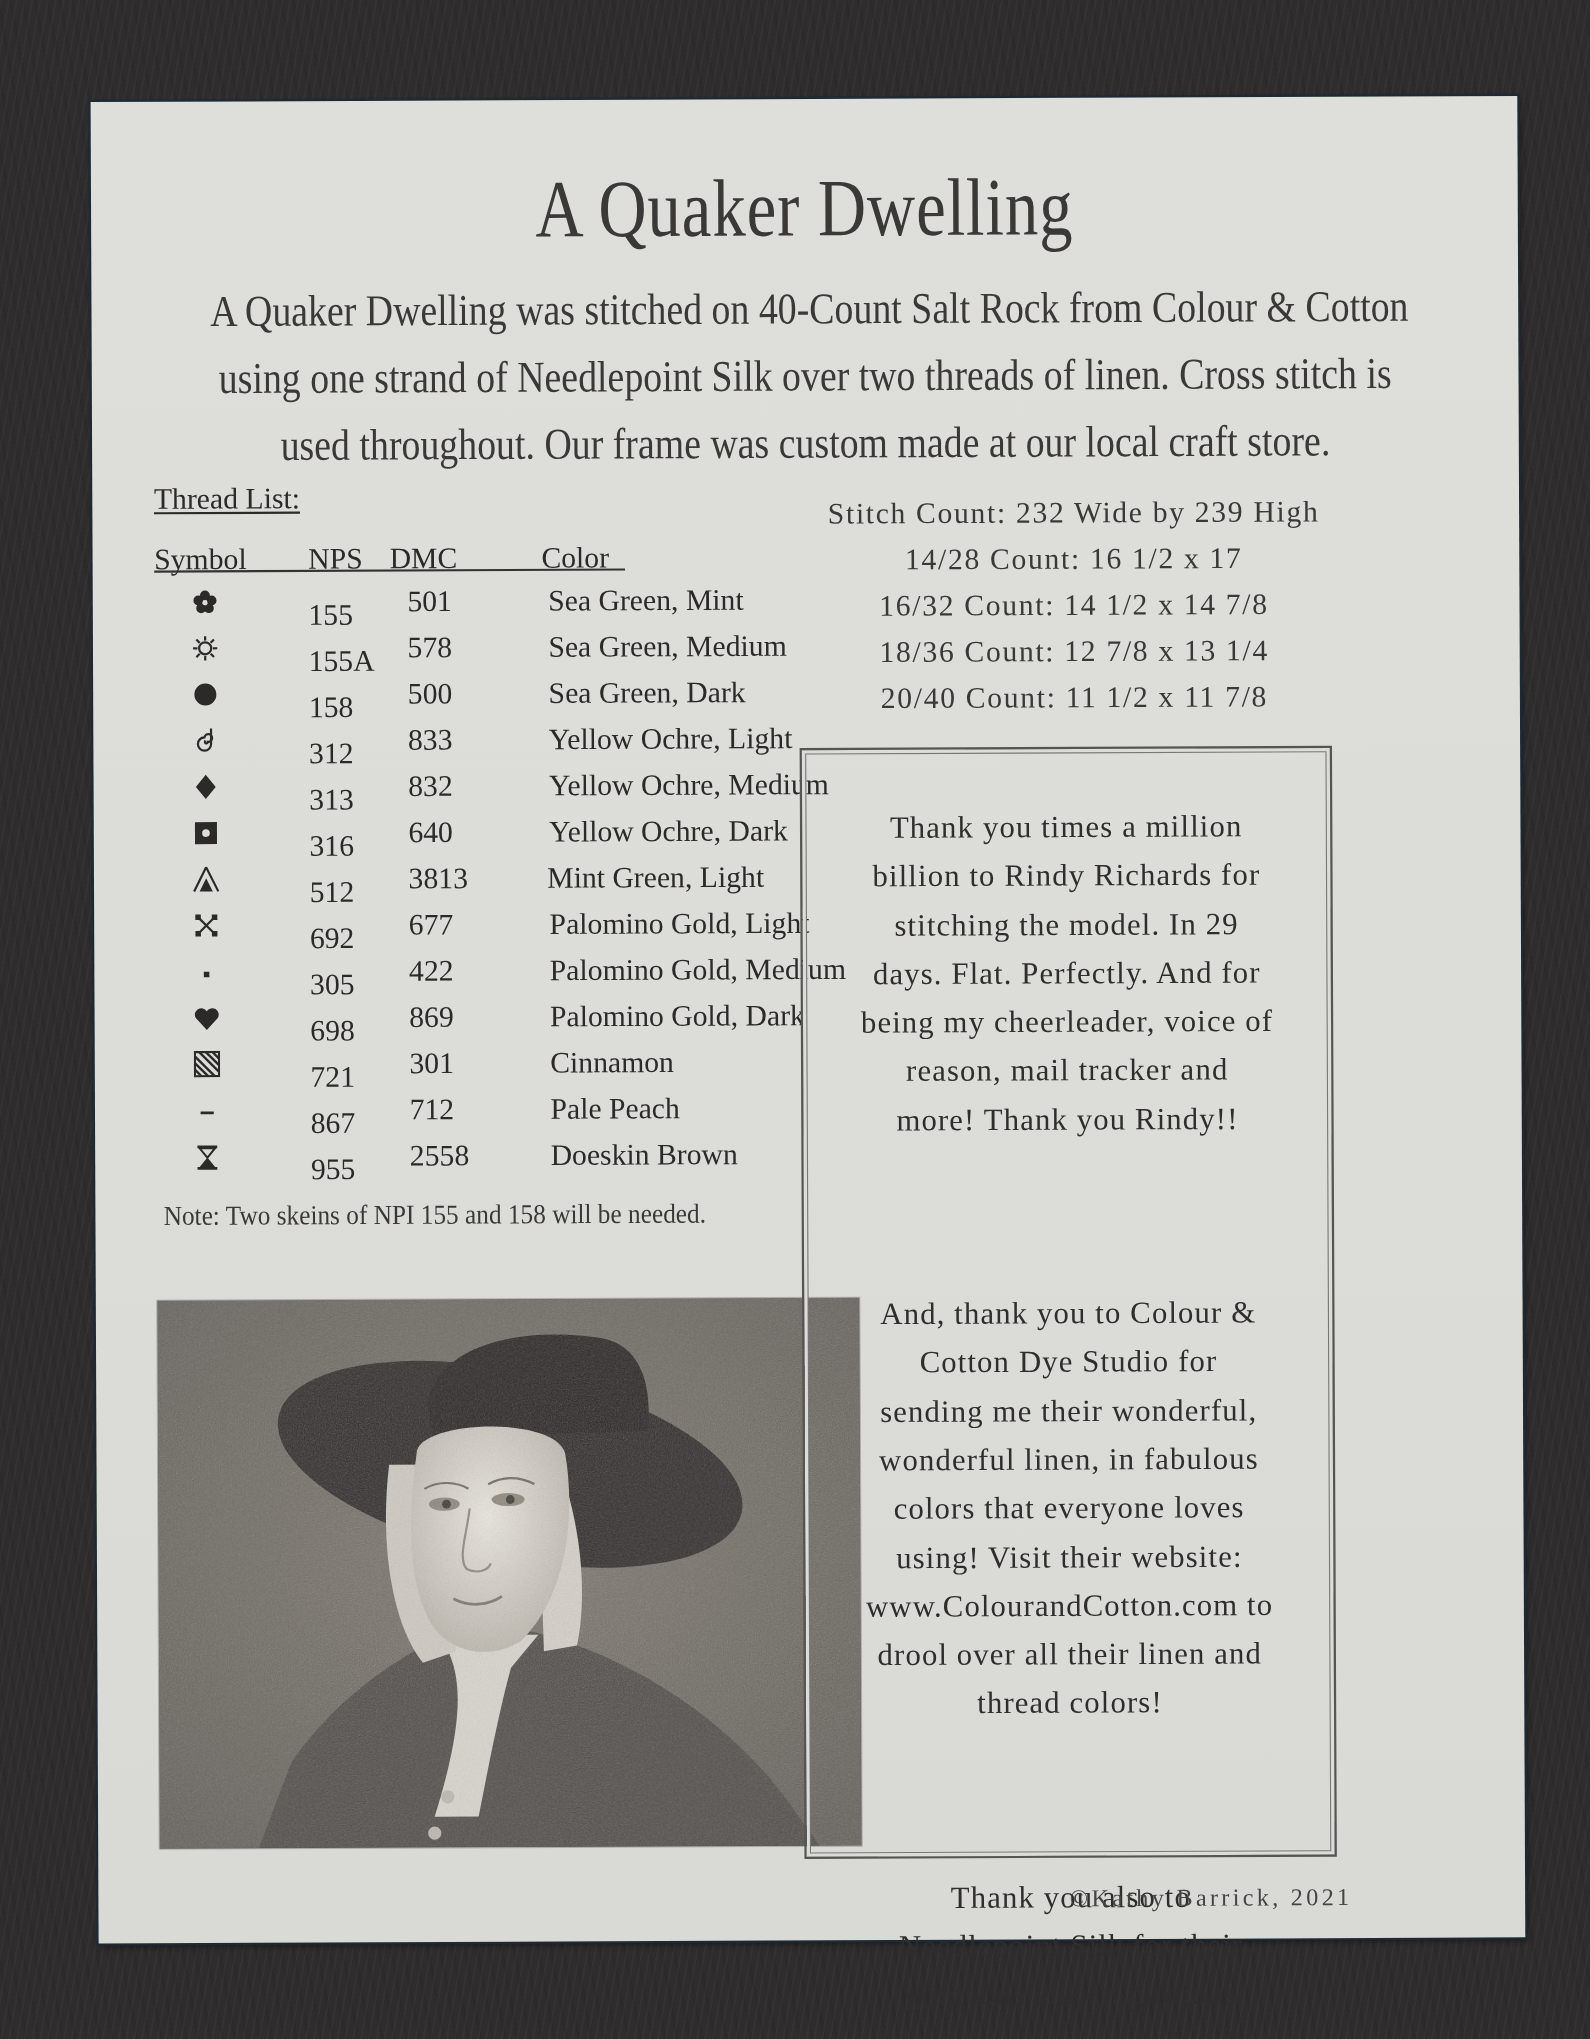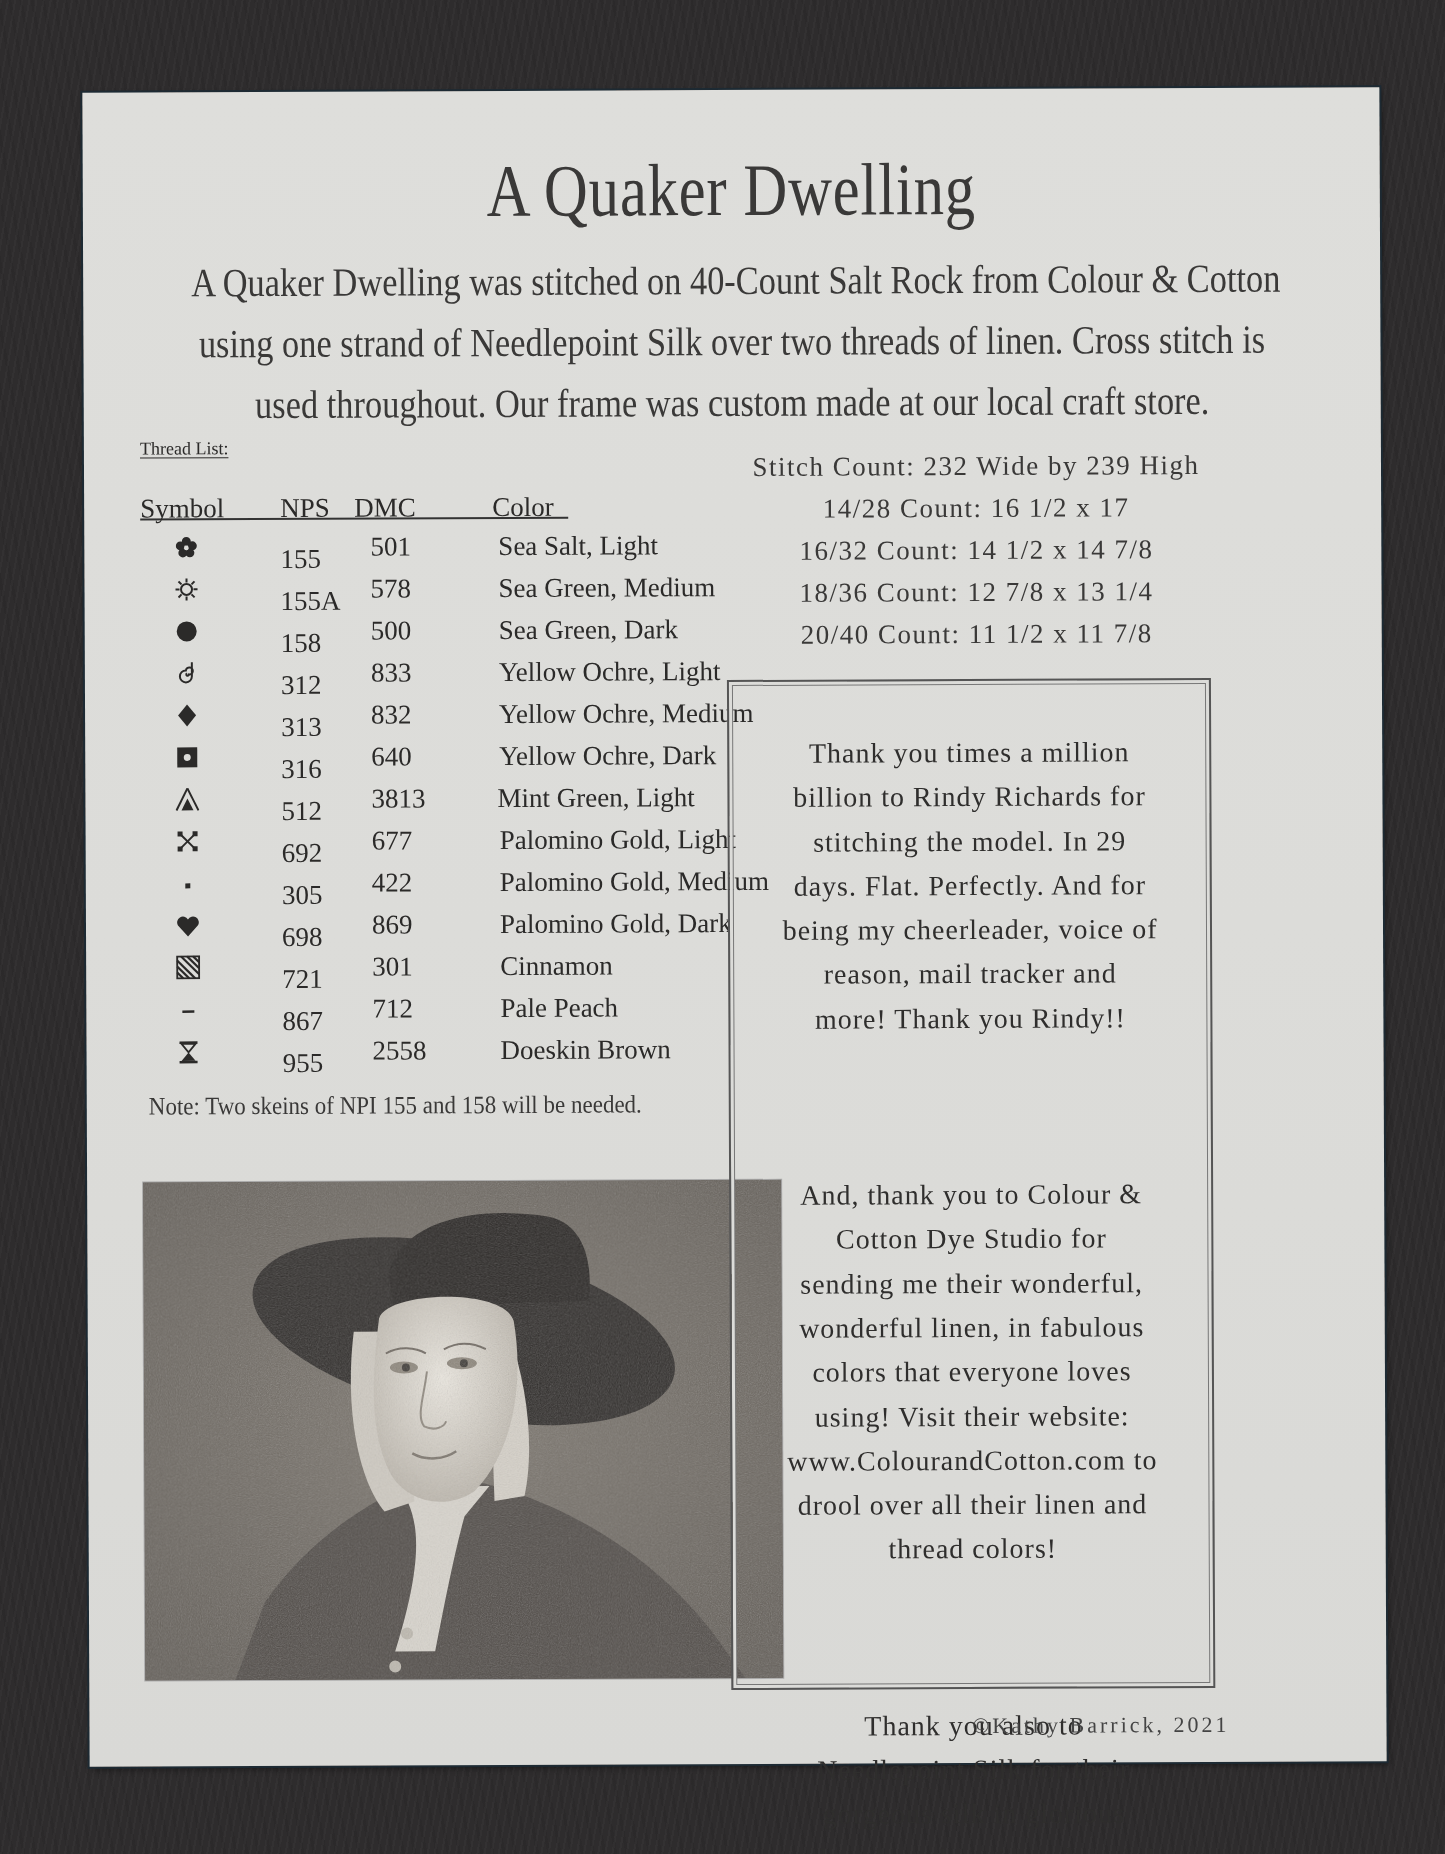--- a/index.html
+++ b/index.html
@@ -26,21 +26,21 @@
   }
   .intro {
     position:absolute; left:20px; right:20px; top:160px;
     text-align:center; font-size:40px; line-height:61px; color:#3a3938;
     transform:scaleX(0.86); transform-origin:50% 0;
   }
   .intro div { white-space:nowrap; }
 
   
   .thread-list-title {
-    position:absolute; left:56px; top:346px; font-size:18px; text-decoration:underline;
+    position:absolute; left:56px; top:346px; font-size:27px; text-decoration:underline;
     text-underline-offset:3px;
   }
   .thread-table { position:absolute; left:56px; top:386px; width:620px; }
   .thead {
     position:relative; height:40px; font-size:27px;
     border-bottom:2px solid #333;
     width:428px;
   }
   .thead span { position:absolute; top:15px; }
   .trow { position:relative; height:42px; font-size:27px; }
@@ -113,21 +113,21 @@
               <circle cx="17" cy="9.5" r="4.5"></circle>
               <circle cx="14.5" cy="16.5" r="4.5"></circle>
               <circle cx="7.5" cy="16.5" r="4.5"></circle>
               <circle cx="5" cy="9.5" r="4.5"></circle>
             </g>
             <circle cx="11" cy="11.5" r="2.3" fill="#dcdcd9"></circle>
           </svg>
       </span>
       <span class="c-nps">155</span>
       <span class="c-dmc">501</span>
-      <span class="c-col">Sea Salt, Light</span>
+      <span class="c-col">Sea Green, Mint</span>
     </div>
 
     <div class="trow">
       <span class="c-sym">
         <svg width="24" height="24" viewBox="0 0 24 24" style="margin-top:3px">
             <g stroke="#2b2a29" stroke-width="2" fill="none">
               <circle cx="12" cy="12" r="5.5"></circle>
               <line x1="12" y1="1" x2="12" y2="5"></line>
               <line x1="12" y1="19" x2="12" y2="23"></line>
               <line x1="1" y1="12" x2="5" y2="12"></line>

